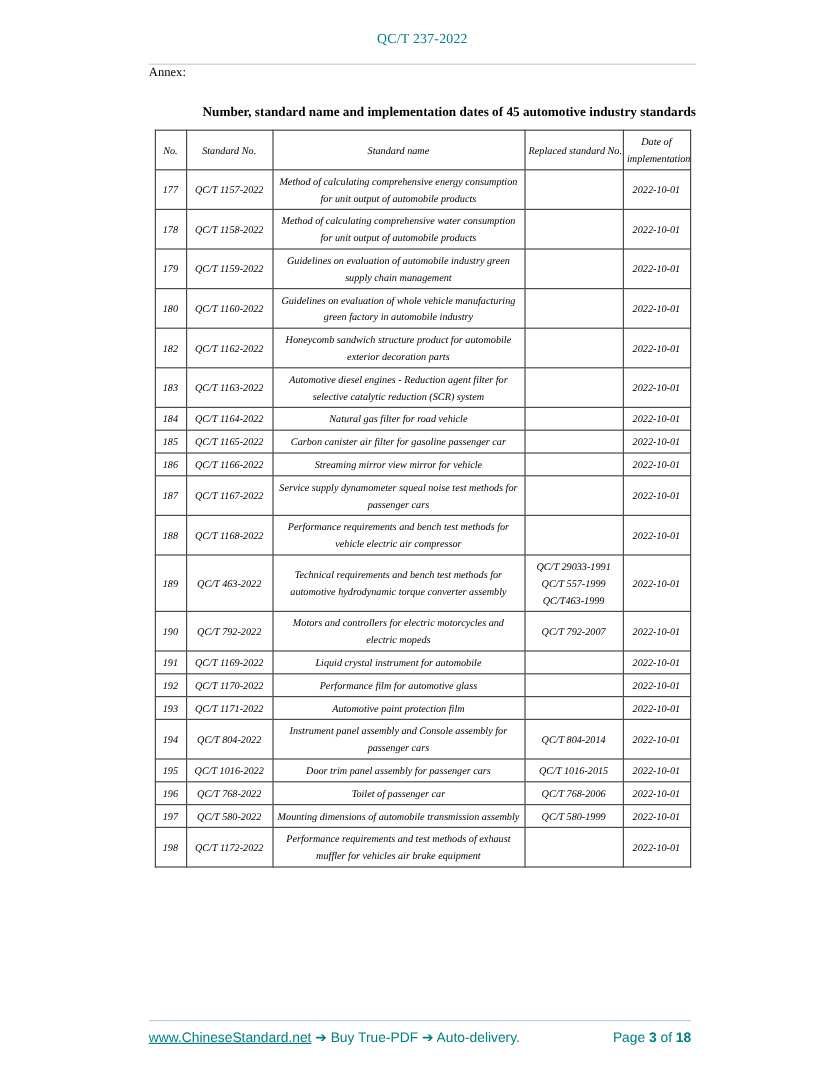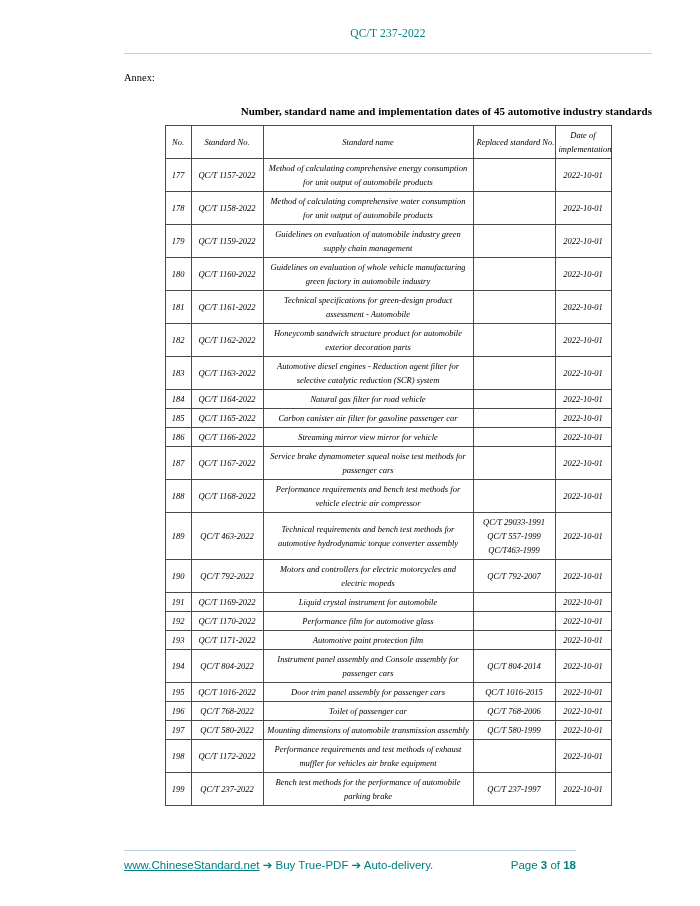--- a/index.html
+++ b/index.html
@@ -4,36 +4,35 @@
 <style>
   * { margin:0; padding:0; box-sizing:border-box; }
   html, body { background:#ffffff; }
   body {
     width:700px; height:906px;
     position:relative;
     overflow:hidden;
     font-family:"Liberation Serif", serif;
     color:#000000;
   }
-  .page { position:absolute; inset:0; padding:26px 48px 0 124px; }
+  .page { position:absolute; inset:0; padding:26px 120px 0 124px; }
 
   .doc-header-title {
     text-align:center;
     font-size:11.5px;
     line-height:14px;
     color:#008080;
     letter-spacing:0.2px;
   }
   .header-rule {
     border:none;
     border-top:1px solid #bcd0e4;
     margin-top:13px;
   }
   .annex {
-    margin-top:17px;
     font-size:10.5px;
     line-height:14px;
   }
   .table-title {
     margin-top:19px;
     font-size:11px;
     line-height:14px;
     font-weight:bold;
     text-align:right;
   }
@@ -137,27 +136,20 @@
           <td class="cell-date">2022-10-01</td>
         </tr>
         <tr>
           <td class="cell-no">180</td>
           <td class="cell-standard-no">QC/T 1160-2022</td>
           <td class="cell-name">Guidelines on evaluation of whole vehicle manufacturing green factory in automobile industry</td>
           <td class="cell-replaced"></td>
           <td class="cell-date">2022-10-01</td>
         </tr>
         <tr>
-          <td class="cell-no">181</td>
-          <td class="cell-standard-no">QC/T 1161-2022</td>
-          <td class="cell-name">Technical specifications for green-design product assessment - Automobile</td>
-          <td class="cell-replaced"></td>
-          <td class="cell-date">2022-10-01</td>
-        </tr>
-        <tr>
           <td class="cell-no">182</td>
           <td class="cell-standard-no">QC/T 1162-2022</td>
           <td class="cell-name">Honeycomb sandwich structure product for automobile exterior decoration parts</td>
           <td class="cell-replaced"></td>
           <td class="cell-date">2022-10-01</td>
         </tr>
         <tr>
           <td class="cell-no">183</td>
           <td class="cell-standard-no">QC/T 1163-2022</td>
           <td class="cell-name">Automotive diesel engines - Reduction agent filter for selective catalytic reduction (SCR) system</td>
@@ -181,21 +173,21 @@
         <tr>
           <td class="cell-no">186</td>
           <td class="cell-standard-no">QC/T 1166-2022</td>
           <td class="cell-name">Streaming mirror view mirror for vehicle</td>
           <td class="cell-replaced"></td>
           <td class="cell-date">2022-10-01</td>
         </tr>
         <tr>
           <td class="cell-no">187</td>
           <td class="cell-standard-no">QC/T 1167-2022</td>
-          <td class="cell-name">Service brake dynamometer squeal noise test methods for passenger cars</td>
+          <td class="cell-name">Service supply dynamometer squeal noise test methods for passenger cars</td>
           <td class="cell-replaced"></td>
           <td class="cell-date">2022-10-01</td>
         </tr>
         <tr>
           <td class="cell-no">188</td>
           <td class="cell-standard-no">QC/T 1168-2022</td>
           <td class="cell-name">Performance requirements and bench test methods for vehicle electric air compressor</td>
           <td class="cell-replaced"></td>
           <td class="cell-date">2022-10-01</td>
         </tr>
@@ -262,27 +254,20 @@
           <td class="cell-standard-no">QC/T 580-2022</td>
           <td class="cell-name">Mounting dimensions of automobile transmission assembly</td>
           <td class="cell-replaced">QC/T 580-1999</td>
           <td class="cell-date">2022-10-01</td>
         </tr>
         <tr>
           <td class="cell-no">198</td>
           <td class="cell-standard-no">QC/T 1172-2022</td>
           <td class="cell-name">Performance requirements and test methods of exhaust muffler for vehicles air brake equipment</td>
           <td class="cell-replaced"></td>
-          <td class="cell-date">2022-10-01</td>
-        </tr>
-        <tr>
-          <td class="cell-no">199</td>
-          <td class="cell-standard-no">QC/T 237-2022</td>
-          <td class="cell-name">Bench test methods for the performance of automobile parking brake</td>
-          <td class="cell-replaced">QC/T 237-1997</td>
           <td class="cell-date">2022-10-01</td>
         </tr>
       </tbody>
   </table>
 
   <div class="doc-footer">
     <hr class="footer-rule">
     <div class="footer-row">
       <div class="footer-left"><a class="footer-link">www.ChineseStandard.net</a><span> ➔ Buy True-PDF ➔ Auto-delivery.</span></div>
       <div class="footer-page">

